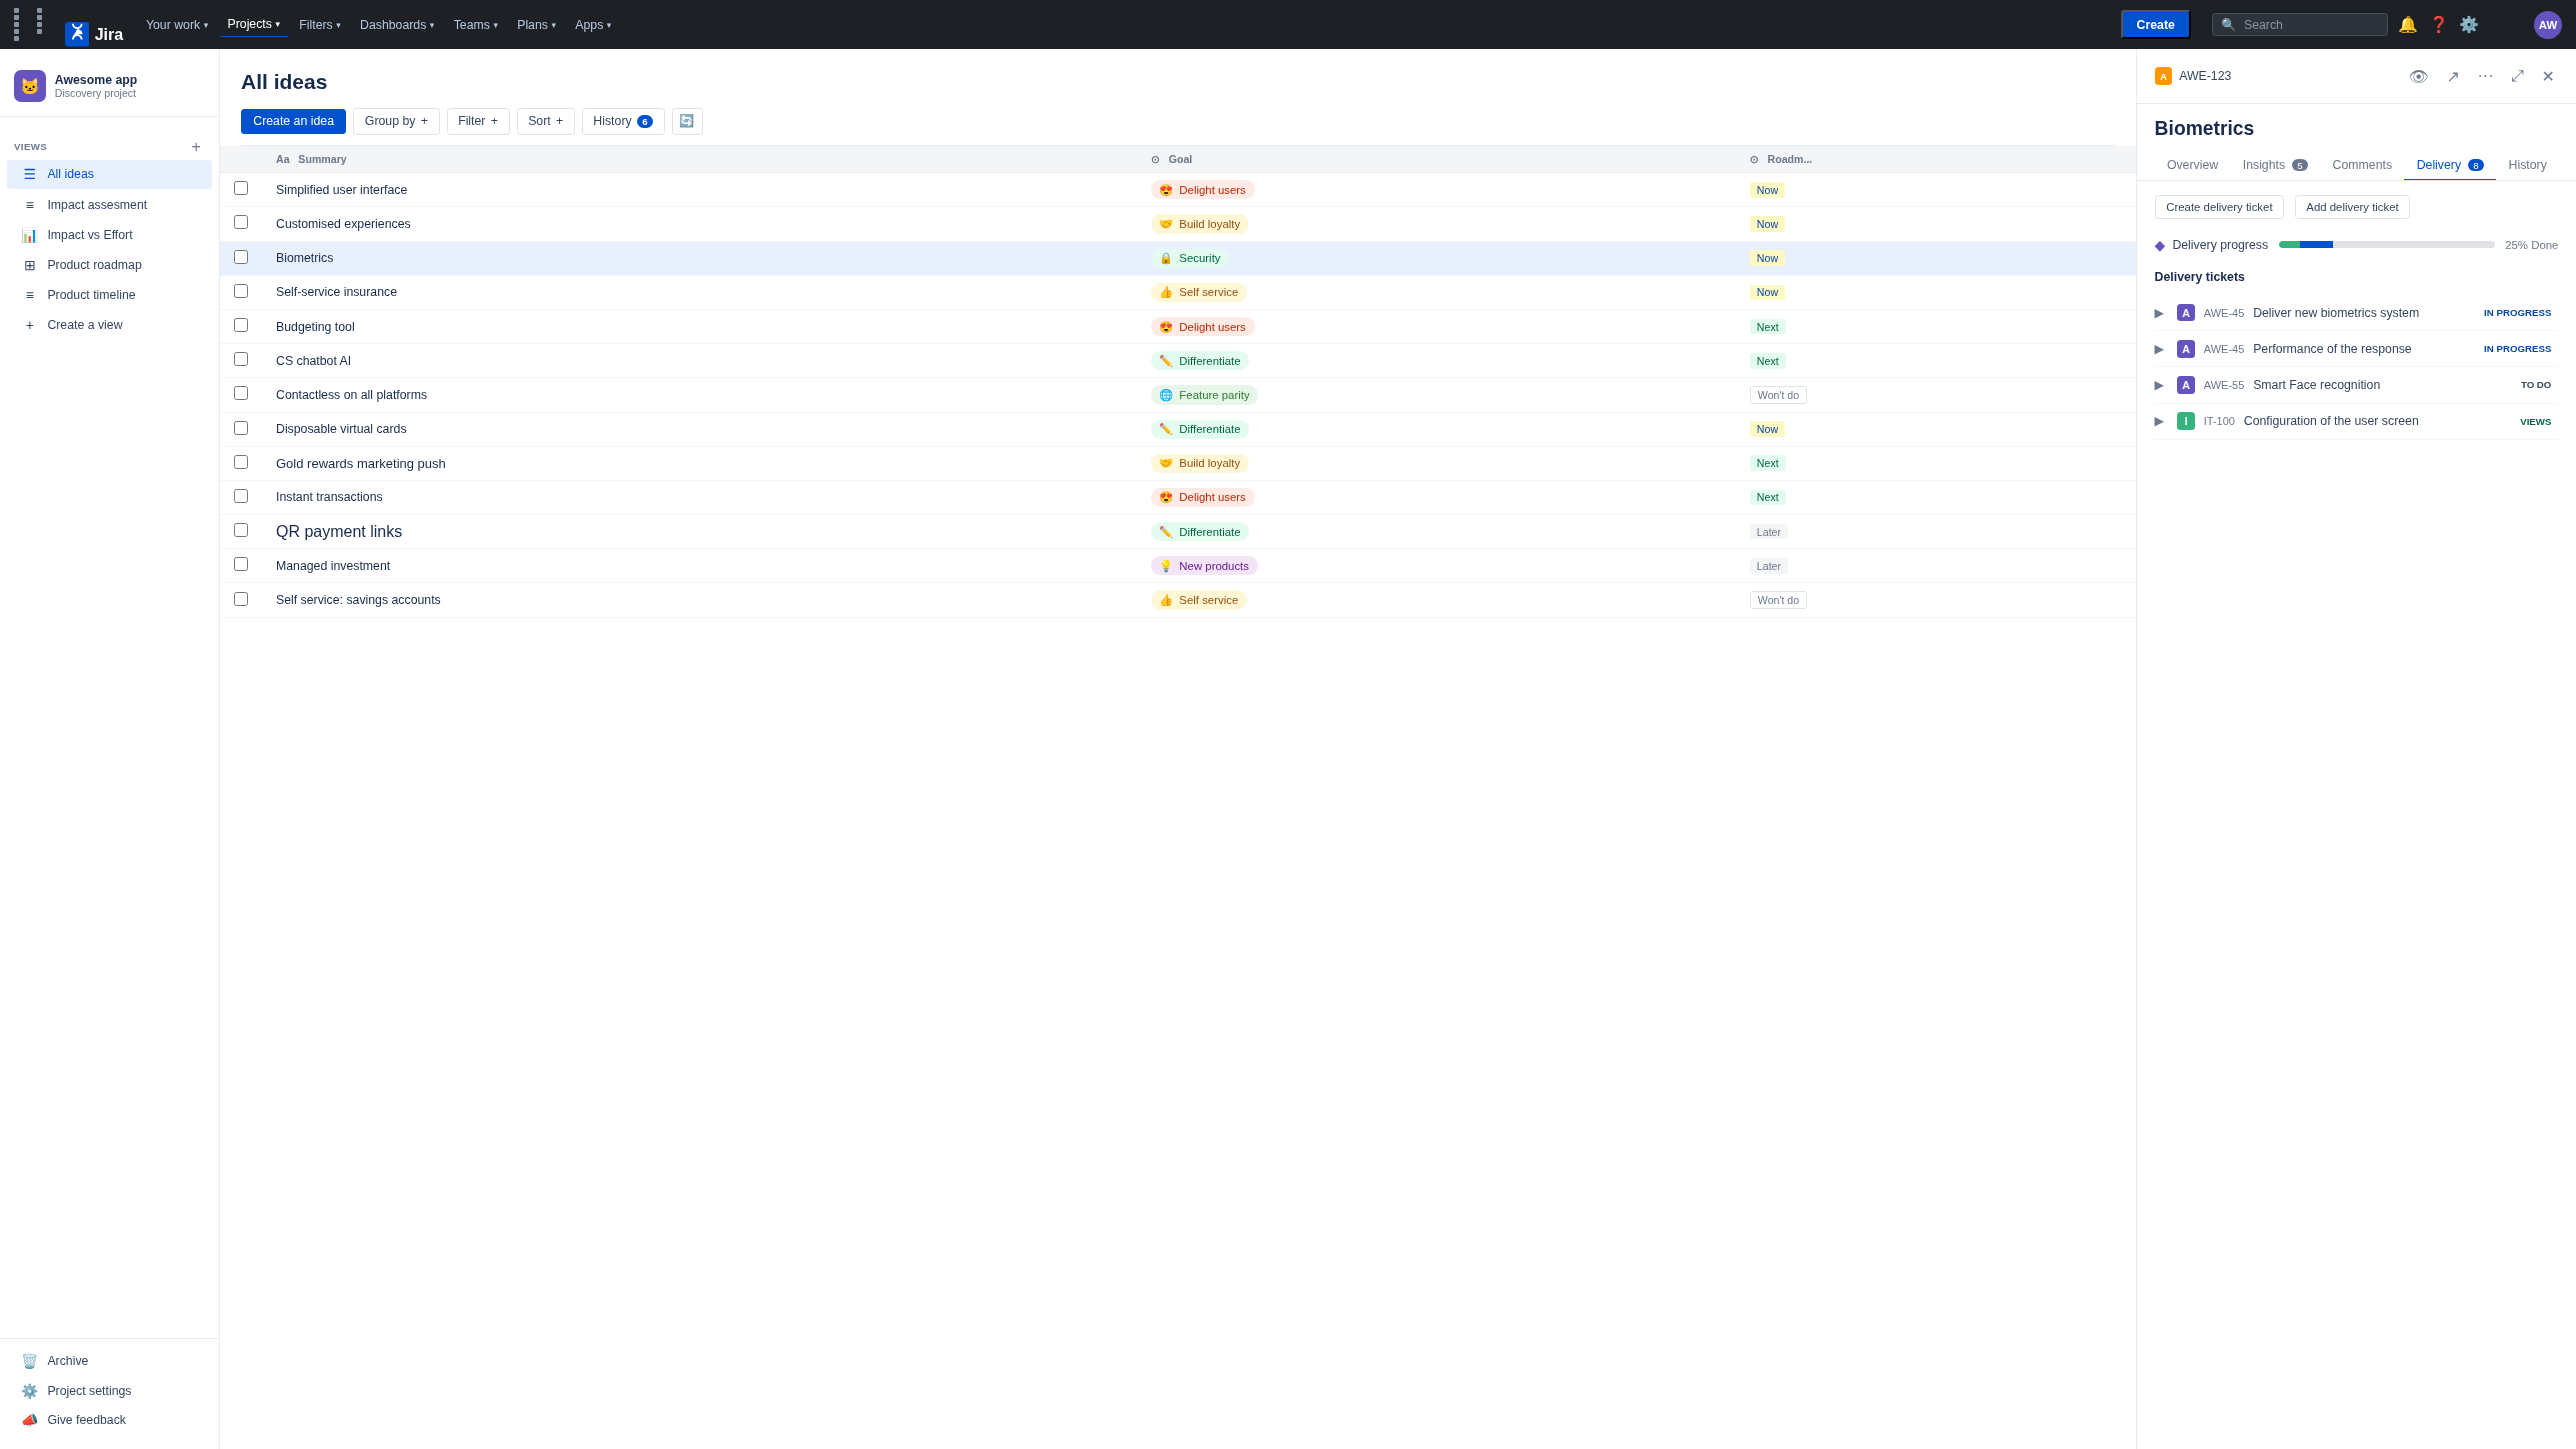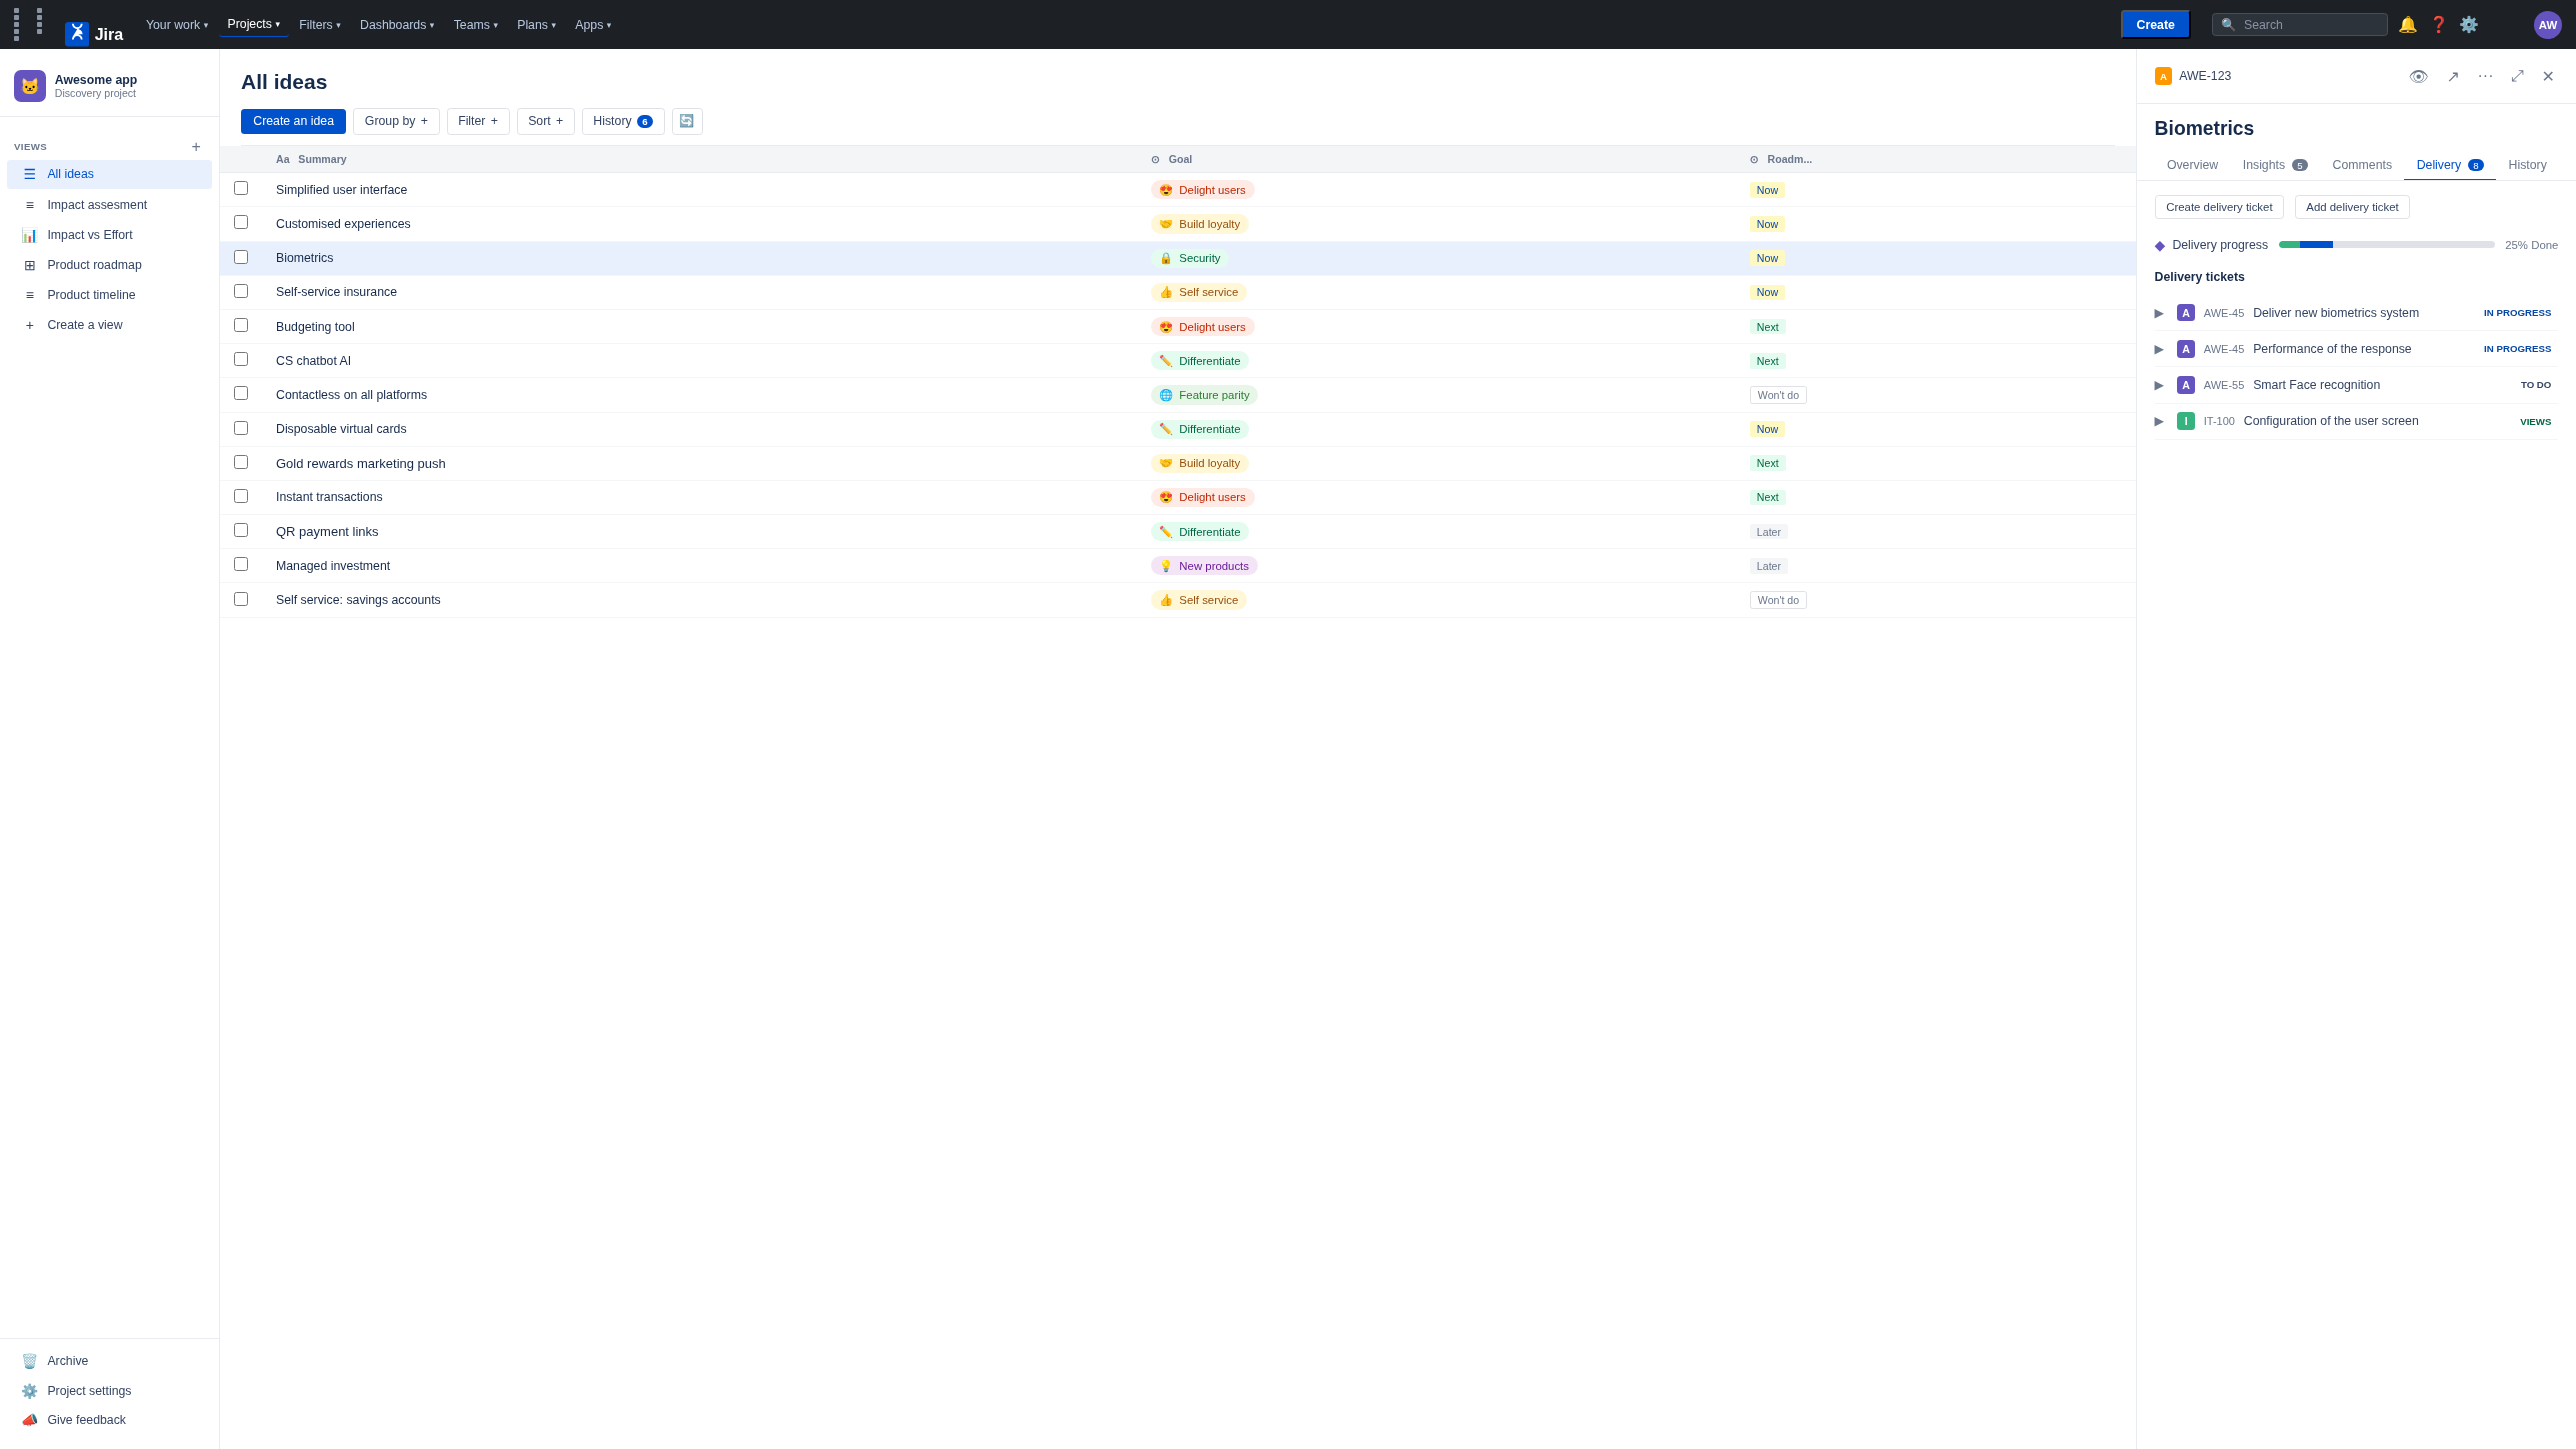--- a/index.html
+++ b/index.html
@@ -368,21 +368,21 @@
         <span class="goal-badge goal-delight">
           <span>😍</span> Delight users
         </span>
       </td>
       <td>
         <span class="roadmap-badge roadmap-next">Next</span>
       </td>
     </tr>
             <tr>
       <td><input type="checkbox" class="row-checkbox" style=""></td>
-      <td style="font-size:13px; color:#172b4d;">QR payment links</td>
+      <td style="font-size:16px; color:#172b4d;">QR payment links</td>
       <td>
         <span class="goal-badge goal-differentiate">
           <span>✏️</span> Differentiate
         </span>
       </td>
       <td>
         <span class="roadmap-badge roadmap-later">Later</span>
       </td>
     </tr>
             <tr>

